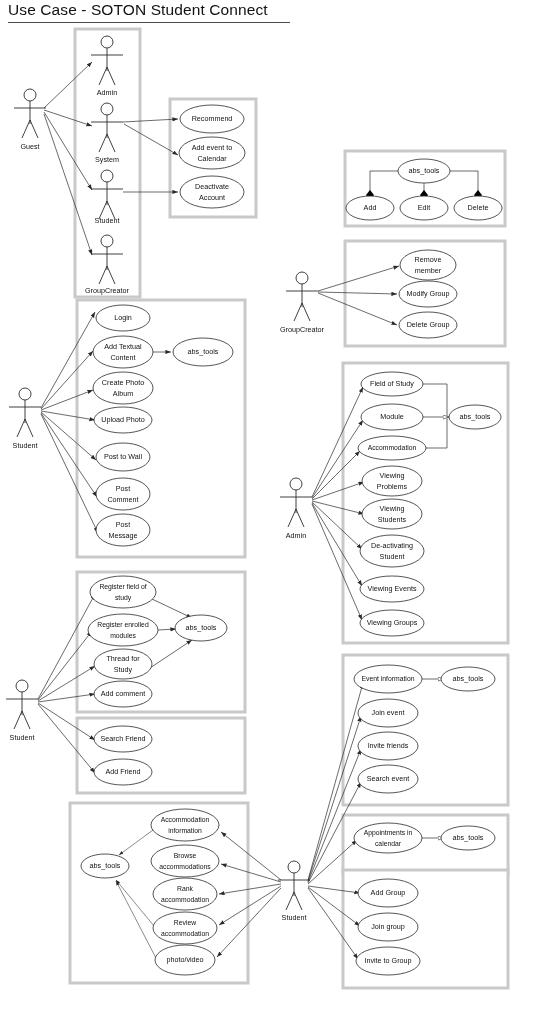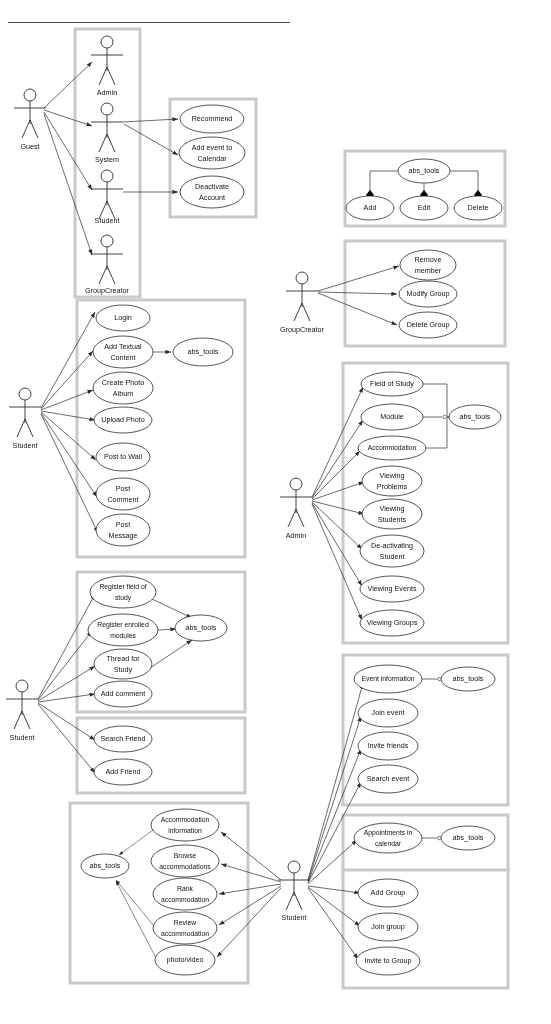--- a/index.html
+++ b/index.html
@@ -18,20 +18,21 @@
   .lnk.thin{stroke-width:0.55;}
   .act{stroke:#2b2b2b;stroke-width:0.9;fill:none;}
   .actname{font-size:7.2px;fill:#111;text-anchor:middle;}
   .dot{fill:#000;}
 </style>
 </head>
 <body>
 
 <div id="stage">
 
+  <div id="title">Use Case - SOTON Student Connect</div>
   <div id="title-rule"></div>
 
   <svg width="551" height="1024">
     <defs>
       <marker id="arr" markerWidth="9" markerHeight="9" refX="8" refY="3" orient="auto">
         <path d="M0,0 L8,3 L0,6 z" fill="#2b2b2b"></path>
       </marker>
       <marker id="hollow" markerWidth="11" markerHeight="11" refX="9" refY="3.5" orient="auto">
         <path d="M0.5,0.6 L9,3.5 L0.5,6.4 z" fill="#ffffff" stroke="#2b2b2b" stroke-width="0.8"></path>
       </marker>

